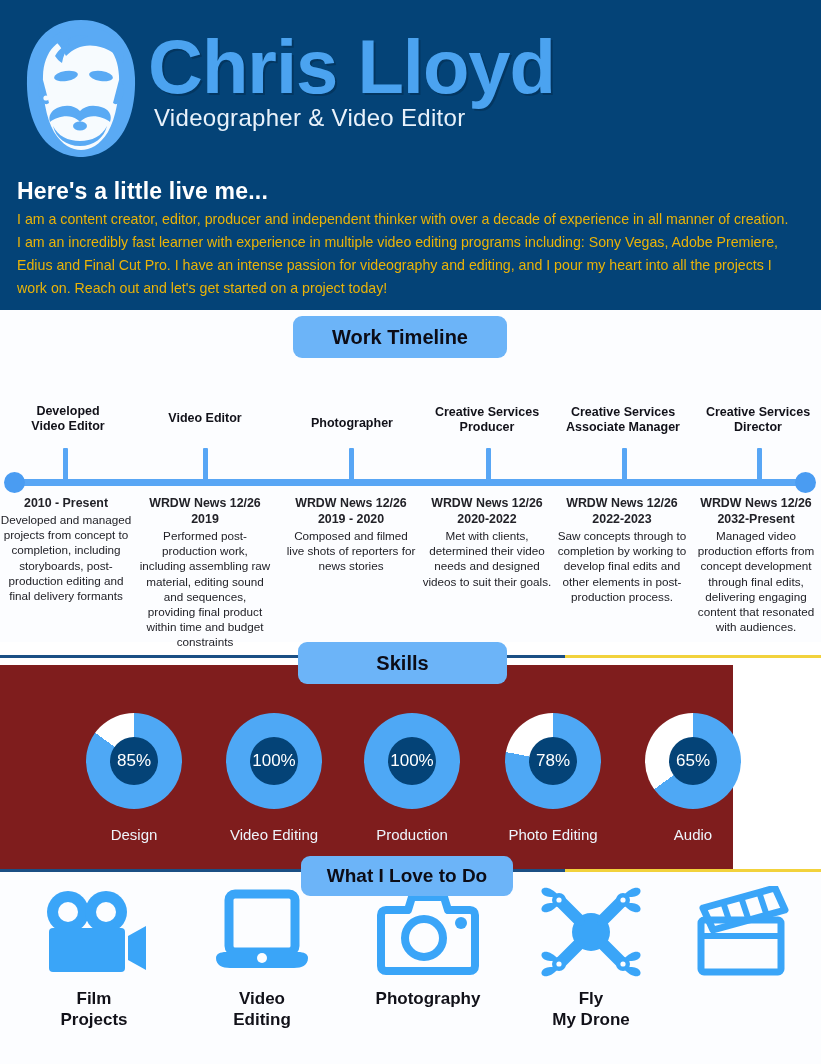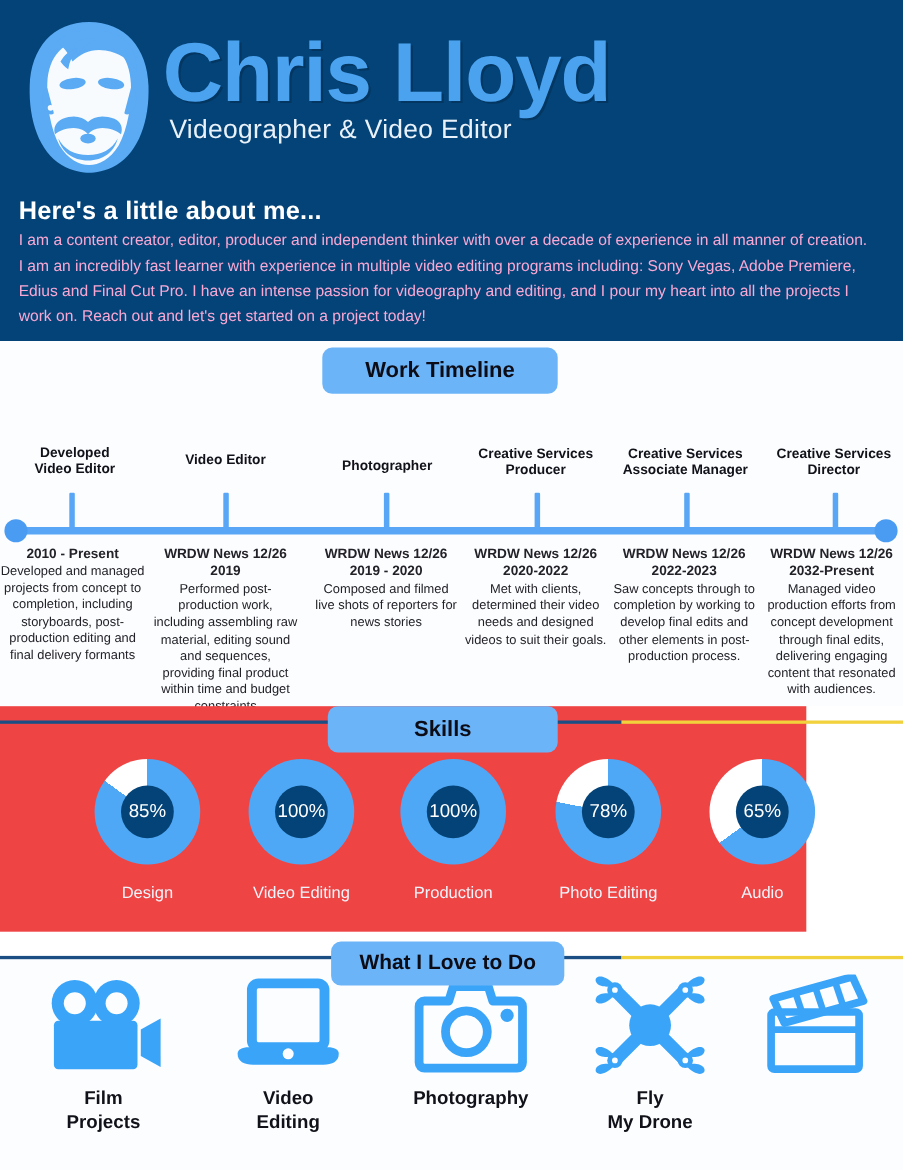--- a/index.html
+++ b/index.html
@@ -45,21 +45,21 @@
     letter-spacing:0.3px;
     font-weight:300;
   }
   .about-title {
     position:absolute; left:17px; top:178px;
     font-size:23px; font-weight:bold; color:#ffffff;
     letter-spacing:0.2px;
   }
   .about-body {
     position:absolute; left:17px; top:208px; width:778px;
-    font-size:14.2px; line-height:23px; color:#f9a8d4;
+    font-size:14.2px; line-height:23px; color:#eab308;
   }
 
   
   .pill {
     position:absolute;
     background:#6cb4f8;
     border-radius:9px;
     color:#0c0c16;
     font-weight:bold;
     text-align:center;
@@ -95,22 +95,22 @@
   }
   .tl-desc {
     position:absolute; top:185px; width:132px; text-align:center;
     font-size:11.7px; line-height:15.2px; color:#222228;
   }
   .tl-desc .hd { font-weight:bold; font-size:12.4px; line-height:16px; display:block; }
   .tl-desc .bd { display:block; margin-top:1px; }
 
   
   .skills-sec {
-    position:absolute; left:0; top:642px; width:733px; height:205px;
-    background:#ef4444;
+    position:absolute; left:0; top:665px; width:733px; height:205px;
+    background:#7f1d1d;
   }
   .gold-line {
     position:absolute; left:565px; top:655px; width:256px; height:3px;
     background:#f2d23c; z-index:5;
   }
   .gold-line2 {
     position:absolute; left:565px; top:869px; width:256px; height:3px;
     background:#f2d23c; z-index:5;
   }
   .rule-left {
@@ -179,21 +179,21 @@
         <path d="M31 108 C34 120 44 128 58 128 C72 128 82 120 85 108
                  C80 118 70 123 58 123 C46 123 36 118 31 108 Z" fill="#5aaaf4"></path>
       </svg>
     </div>
 
     <div class="name-block">
       <div class="name">Chris Lloyd</div>
       <div class="subtitle">Videographer &amp; Video Editor</div>
     </div>
 
-    <div class="about-title">Here's a little about me...</div>
+    <div class="about-title">Here's a little live me...</div>
     <div class="about-body">I am a content creator, editor, producer and independent thinker with over a decade of experience in all manner of creation. I am an incredibly fast learner with experience in multiple video editing programs including: Sony Vegas, Adobe Premiere, Edius and Final Cut Pro.  I have an intense passion for videography and editing, and I pour my heart into all the projects I work on. Reach out and let's get started on a project today!</div>
   </div>
 
   <div class="timeline-sec">
     <div class="tl-axis"></div>
     <div class="tl-dot left"></div>
     <div class="tl-dot right"></div>
 
     <div class="tl-tick" style="left:63px;"></div>
     <div class="tl-tick" style="left:203px;"></div>

